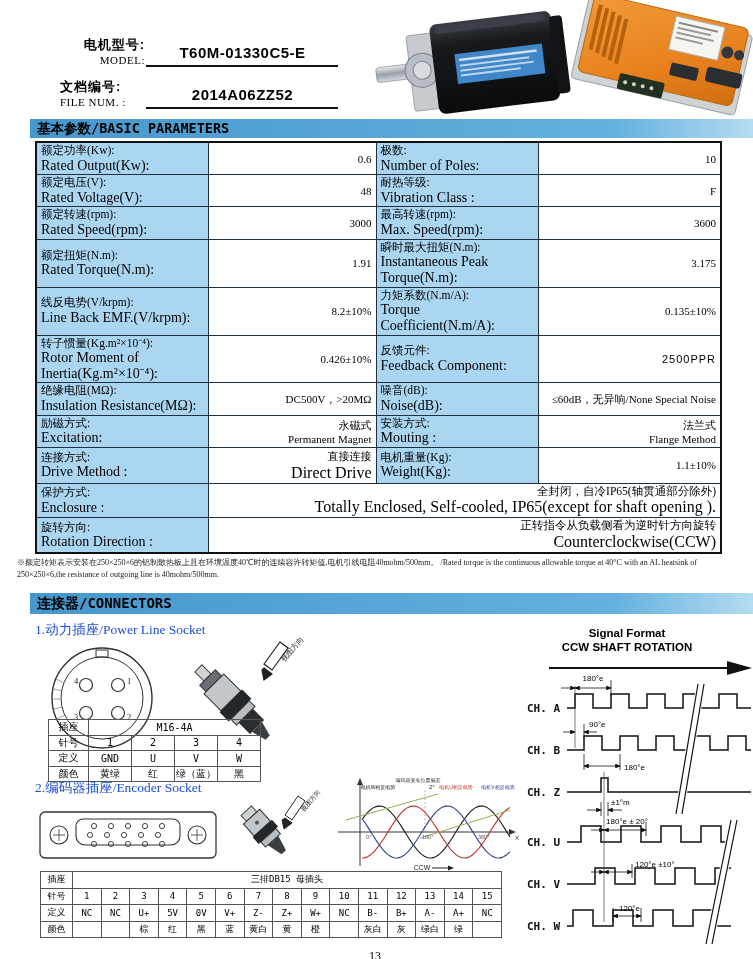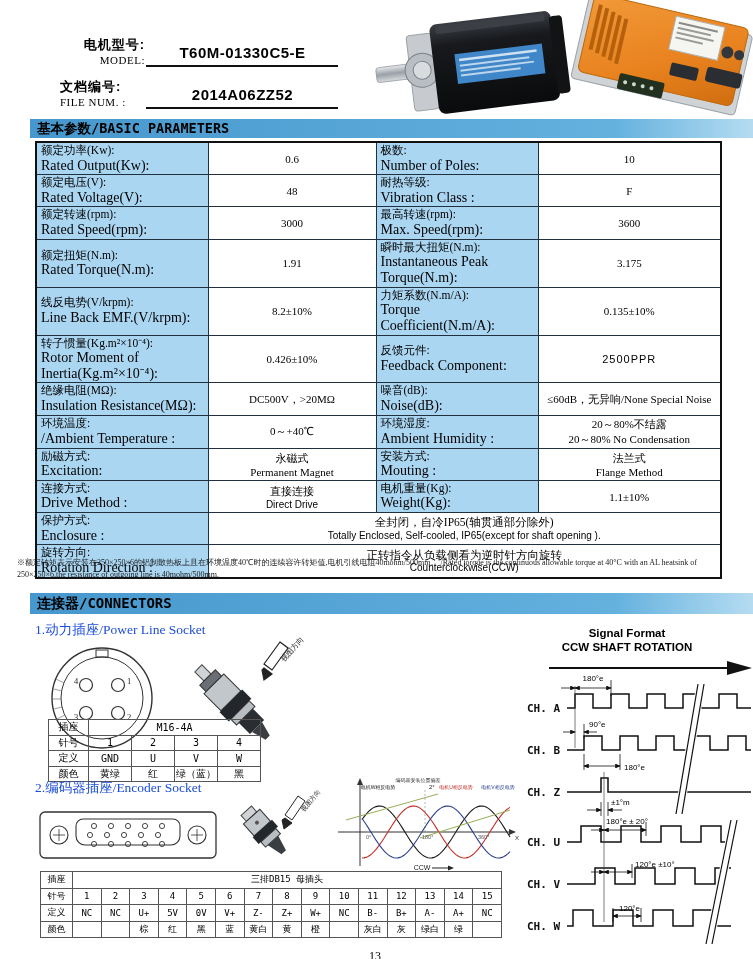--- a/index.html
+++ b/index.html
@@ -12,24 +12,24 @@
   .hval{font-family:"Liberation Sans",sans-serif;font-weight:bold;font-size:15px;text-align:center;letter-spacing:.5px}
   .uline{border-bottom:2px solid #111}
   
   .bar{left:30px;width:723px;height:19px;background:linear-gradient(90deg,#4697cd 0%,#64b1de 80%,#b9def2 100%);
        font-family:"DejaVu Sans Mono",monospace;font-weight:bold;font-size:13.5px;line-height:19px;
        padding-left:7px;color:#000}
   
   table.basic{border-collapse:collapse;table-layout:fixed;width:685px;border:2px solid #111}
   table.basic th,table.basic td{border:1px solid #20303f;padding:1px 4px;vertical-align:middle}
   table.basic th{background:#abd6f2;text-align:left;font-weight:normal}
-  table.basic td{text-align:center;font-size:11px}
+  table.basic td{text-align:right;font-size:11px}
   .cn{font-size:11.5px;line-height:1.18}
   .en{font-size:14px;line-height:1.12}
-  td .mono{font-family:Liberation Sans, sans-serif;font-size:10px}
+  td .mono{font-family:Liberation Serif, serif;font-size:16px}
   td.big{font-family:"Liberation Sans",sans-serif;font-size:18px;letter-spacing:1px}
   
   .foot{font-size:8px;line-height:1.5;color:#1a1a1a}
   
   .cheading{font-size:13.5px;color:#1d4ed8}
   
   table.pins{border-collapse:collapse;table-layout:fixed;border:1.5px solid #444;
              font-family:"DejaVu Sans Mono",monospace}
   table.pins th,table.pins td{border:1px solid #555;text-align:center;font-weight:normal;padding:0}
   table.ptab{width:212px;font-size:10px}
@@ -236,37 +236,20 @@
         <th>
           <div class="cn">噪音(dB):</div>
           <div class="en">Noise(dB):</div>
         </th>
         <td>
           <div>≤60dB，无异响/None Special Noise</div>
         </td>
       </tr>
       <tr>
         <th>
-          <div class="cn">环境温度:</div>
-          <div class="en">/Ambient Temperature :</div>
-        </th>
-        <td>
-          <div>0～+40℃</div>
-        </td>
-        <th>
-          <div class="cn">环境湿度:</div>
-          <div class="en">Ambient Humidity :</div>
-        </th>
-        <td>
-          <div>20～80%不结露</div>
-          <div>20～80% No Condensation</div>
-        </td>
-      </tr>
-      <tr>
-        <th>
           <div class="cn">励磁方式:</div>
           <div class="en">Excitation:</div>
         </th>
         <td>
           <div>永磁式</div>
           <div>Permanent Magnet</div>
         </td>
         <th>
           <div class="cn">安装方式:</div>
           <div class="en">Mouting :</div>

